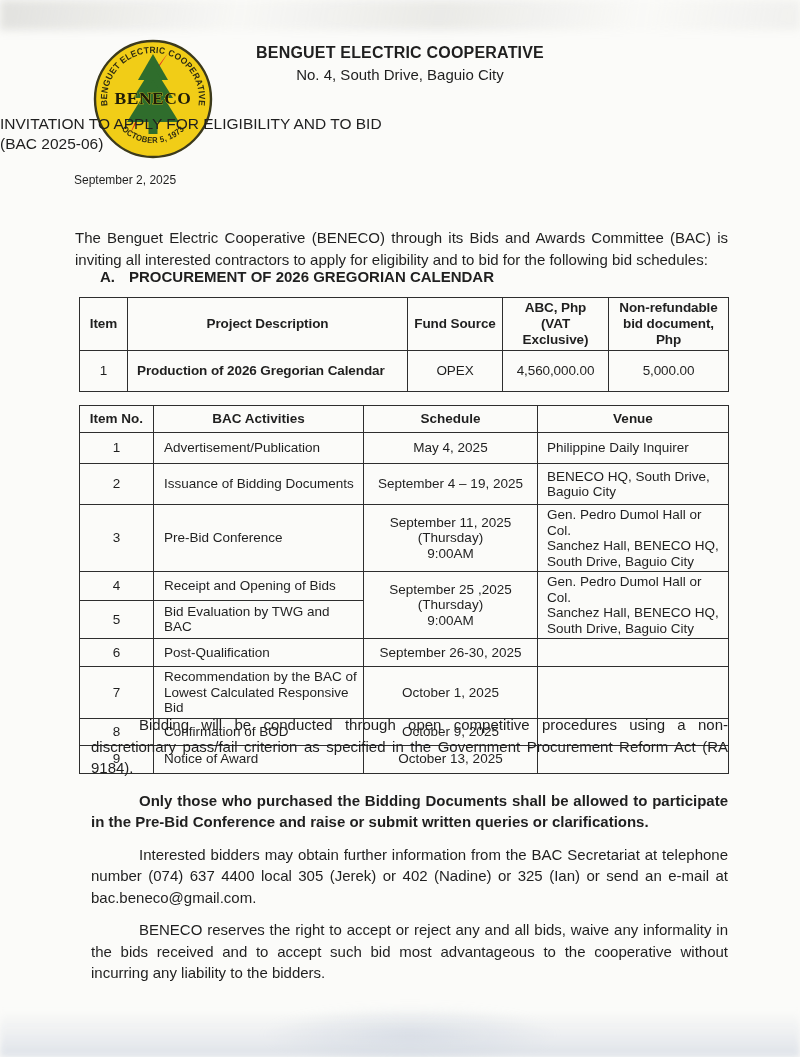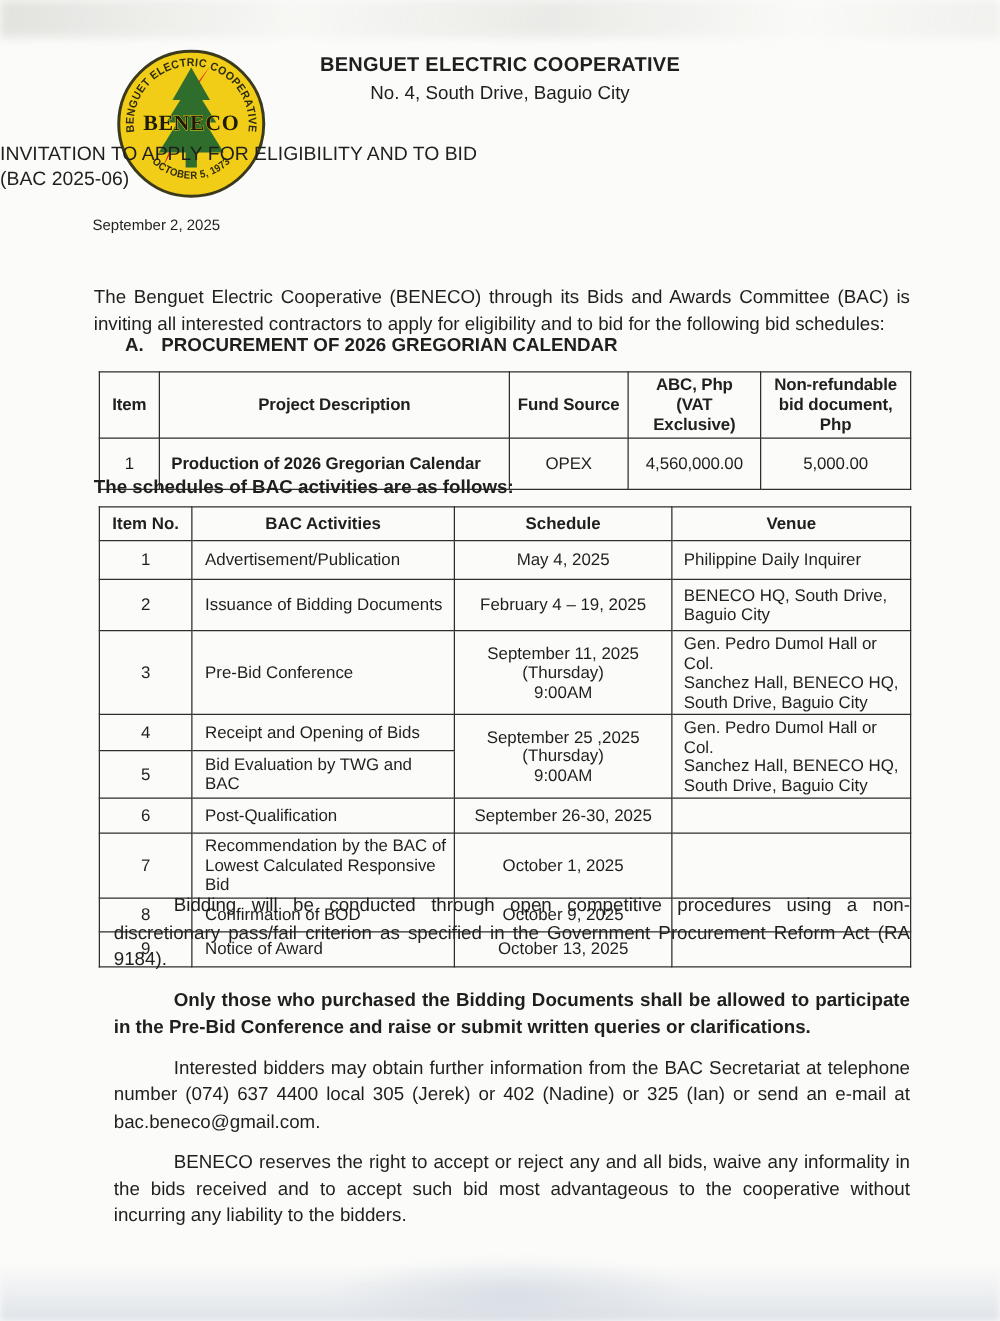--- a/index.html
+++ b/index.html
@@ -146,21 +146,20 @@
     <tr>
       <td>1</td>
       <td class="desc">Production of 2026 Gregorian Calendar</td>
       <td>OPEX</td>
       <td>4,560,000.00</td>
       <td>5,000.00</td>
     </tr>
   </tbody>
     </table>
 
-  <div class="sched-intro">The schedules of BAC activities are as follows:</div>
 
   <table class="table2">
     <colgroup>
         <col style="width:74px">
         <col style="width:210px">
         <col style="width:174px">
         <col style="width:191px">
       </colgroup>
     <tbody>
         <tr>
@@ -171,21 +170,21 @@
     </tr>
     <tr class="r1">
       <td class="num">1</td>
       <td class="act">Advertisement/Publication</td>
       <td class="sch">May 4, 2025</td>
       <td class="ven">Philippine Daily Inquirer</td>
     </tr>
     <tr class="r2">
       <td class="num">2</td>
       <td class="act">Issuance of Bidding Documents</td>
-      <td class="sch">February 4 – 19, 2025</td>
+      <td class="sch">September 4 – 19, 2025</td>
       <td class="ven pre">BENECO HQ, South Drive,
 Baguio City</td>
     </tr>
     <tr class="r3">
       <td class="num">3</td>
       <td class="act">Pre-Bid Conference</td>
       <td class="sch pre">September 11, 2025
 (Thursday)
 9:00AM</td>
       <td class="ven pre">Gen. Pedro Dumol Hall or Col.

